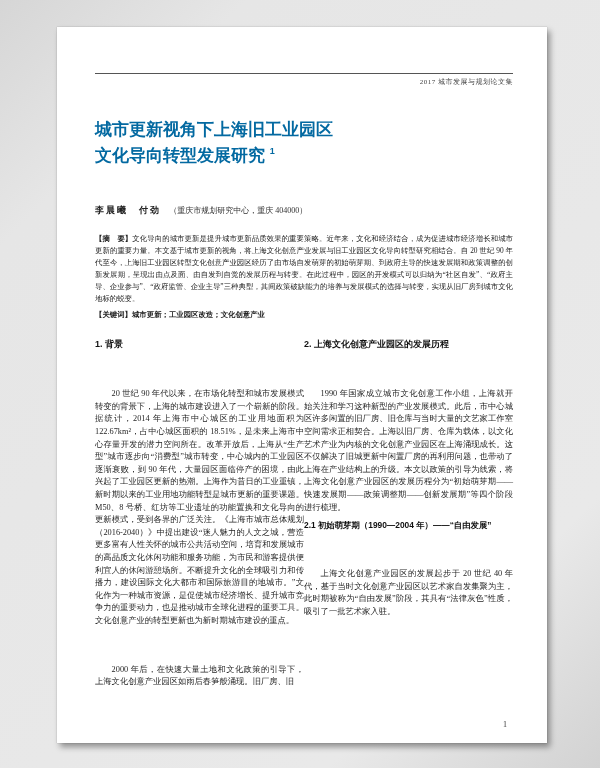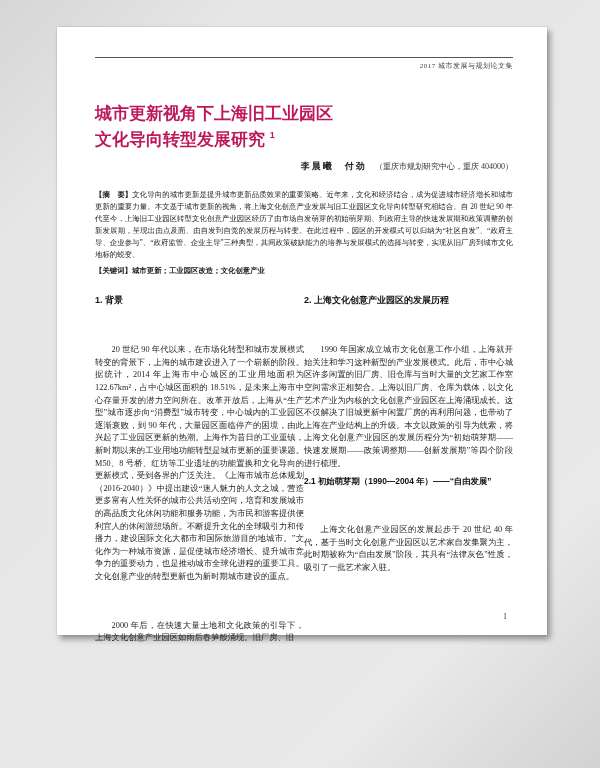--- a/index.html
+++ b/index.html
@@ -15,53 +15,52 @@
     width: 600px;
     height: 768px;
     background: linear-gradient(135deg, #d6d6d6 0%, #e6e6e6 18%, #e9e9e9 80%, #d2d2d2 100%);
     overflow: hidden;
   }
   .page {
     position: absolute;
     left: 57px;
     top: 27px;
     width: 490px;
-    height: 608px;
+    height: 716px;
     background: #ffffff;
     box-shadow: 3px 4px 6px rgba(0,0,0,0.38), 0 0 1px rgba(0,0,0,0.3);
     box-sizing: border-box;
-    padding: 6px 34px 18px 38px;
+    padding: 22px 34px 18px 38px;
     color: #2a2a2a;
   }
   .header-block { margin-top: 24px; }
   .header-rule {
     border: none;
     border-top: 1px solid #555;
     margin: 0 0 3px 0;
   }
   .header-text {
     text-align: right;
     font-size: 7px;
     color: #444;
     letter-spacing: 0.5px;
   }
   .title {
     margin: 30px 0 0 0;
     font-size: 17px;
     font-weight: bold;
     line-height: 1.55;
-    color: #be185d;
+    color: #0369a1;
     font-family: "Liberation Sans", "DejaVu Sans", sans-serif;
   }
   .title sup { font-size: 9px; }
   .authors {
-    margin-top: 6px;
+    margin-top: 34px;
     font-size: 9px;
     color: #222;
-    text-align: right;
   }
   .author-names { font-weight: bold; letter-spacing: 2px; }
   .affiliation { font-size: 8px; margin-left: 6px; color: #333; }
   .abstract {
     margin: 16px 0 0 0;
     font-size: 7.4px;
     line-height: 1.62;
     text-align: justify;
     color: #222;
   }

